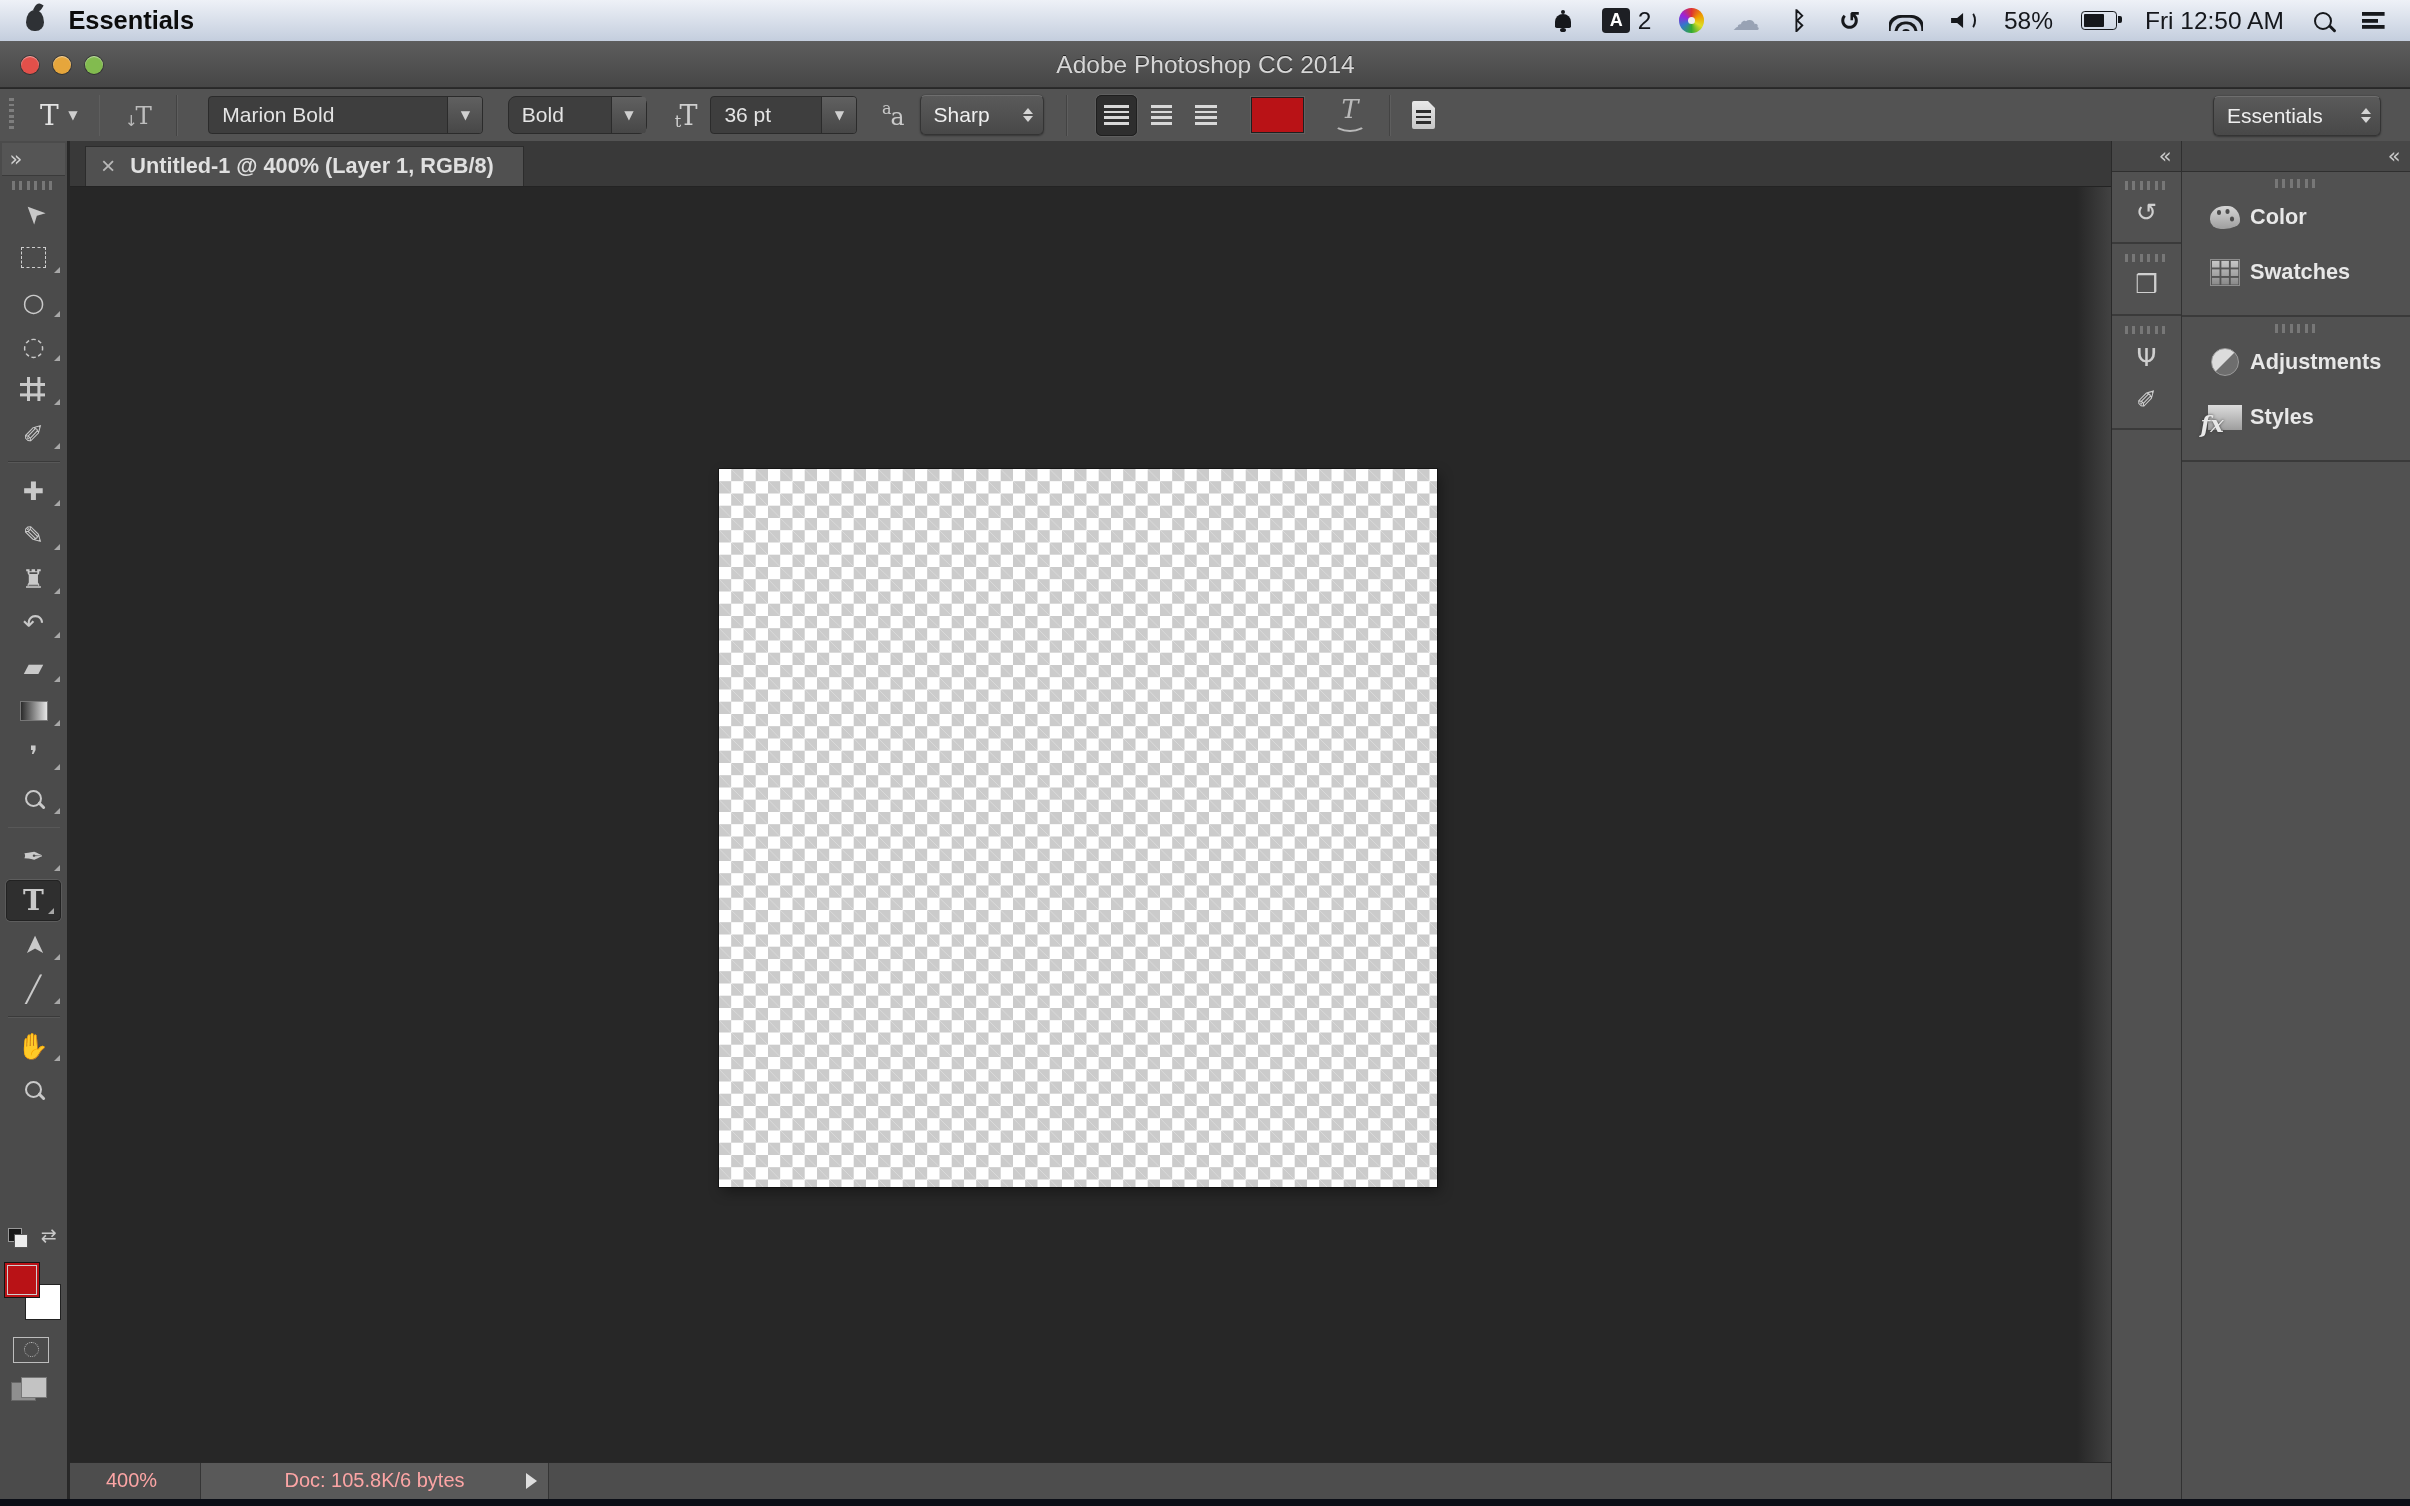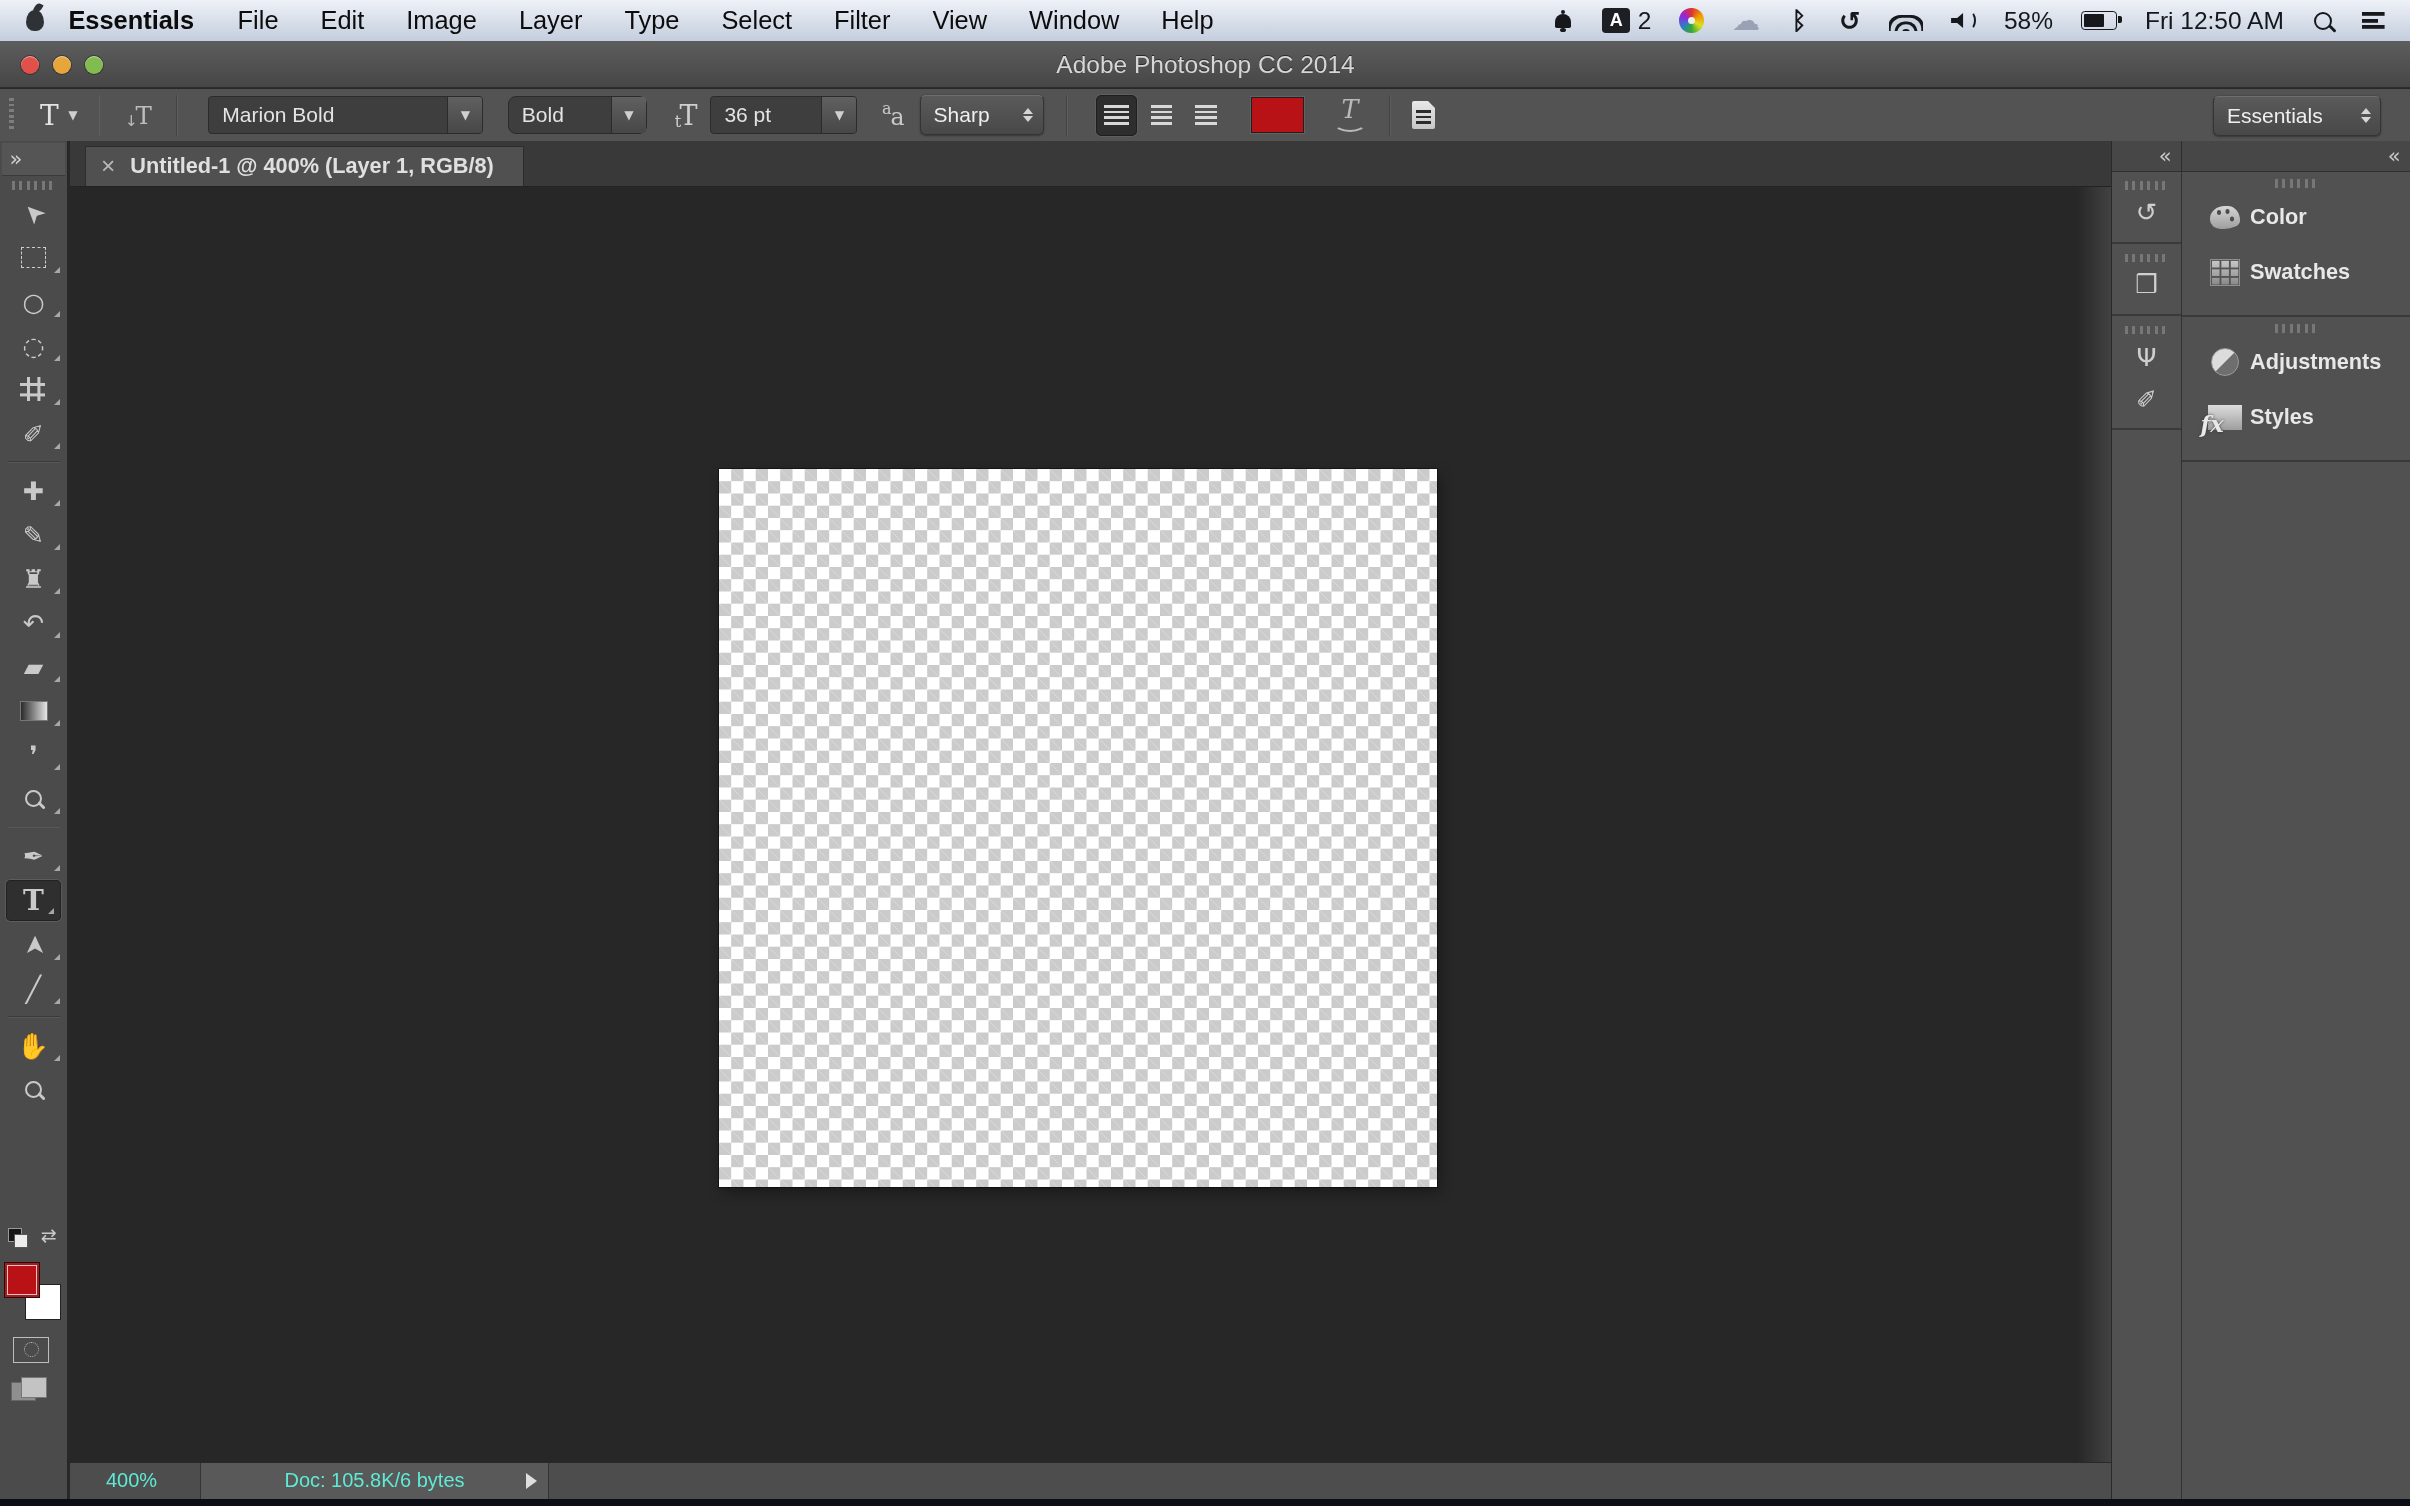--- a/index.html
+++ b/index.html
@@ -144,21 +144,21 @@
   #tab .close{color:#b8b8b8;font-weight:normal;font-size:24.5px;}
   #canvasarea{flex:1;position:relative;background:#272727;overflow:hidden;}
   #canvas{position:absolute;left:649px;top:282px;width:718px;height:718px;background-color:#fff;
     background-image:
       linear-gradient(45deg,#cbcbcb 25%,transparent 25%,transparent 75%,#cbcbcb 75%,#cbcbcb),
       linear-gradient(45deg,#cbcbcb 25%,transparent 25%,transparent 75%,#cbcbcb 75%,#cbcbcb);
     background-size:24.5px 24.5px;background-position:0 0,12.2px 12.2px;
     box-shadow:0 0 0 0.9px rgba(0,0,0,.45),2.8px 4.7px 13px rgba(0,0,0,.4);}
   .edgegrad{position:absolute;right:0;top:0;bottom:0;width:34px;background:linear-gradient(90deg,#272727,#424242);}
   #statusbar{height:36px;background:#4d4d4d;border-top:0.9px solid #292929;display:flex;align-items:center;
-    font-size:20px;color:#5eead4;flex:none;position:relative;}
+    font-size:20px;color:#fca5a5;flex:none;position:relative;}
   #zoomlvl{margin-left:36px;width:90px;}
   #docbox{position:absolute;left:130px;top:0;bottom:0;width:347px;background:#595959;
     border-left:0.9px solid #353535;border-right:0.9px solid #353535;display:flex;align-items:center;justify-content:center;}
   #docbox .tri{position:absolute;right:11.3px;width:0;height:0;border-top:8.5px solid transparent;
     border-bottom:8.5px solid transparent;border-left:11.3px solid #dedede;}
   
   #rightdock{position:absolute;right:0;top:141px;width:299px;bottom:7.5px;background:#3e3e3e;
     display:flex;flex-direction:column;box-sizing:border-box;border-left:1.9px solid #2a2a2a;}
   #dockhead{height:30px;display:flex;flex:none;border-bottom:0.9px solid #2f2f2f;}
   #dockhead .cell{background:#474747;display:flex;align-items:center;justify-content:flex-end;
@@ -189,32 +189,20 @@
   .fxbox .fx{position:absolute;left:-7.5px;bottom:-7.5px;font-family:"DejaVu Serif",serif;font-style:italic;
     font-weight:bold;font-size:22.6px;color:#e8e8e8;text-shadow:0 0 2.8px #333;}
   #bottomstrip{position:absolute;left:0;bottom:0;width:2411px;height:7.5px;background:#0b0e16;}
 </style>
 </head>
 <body>
 
 <div id="menubar">
   <span class="apple"></span>
   <div class="menu-item app">Essentials</div>
-  <div id="menu-items" style="display:flex;">
-      <div class="menu-item">File</div>
-      <div class="menu-item">Edit</div>
-      <div class="menu-item">Image</div>
-      <div class="menu-item">Layer</div>
-      <div class="menu-item">Type</div>
-      <div class="menu-item">Select</div>
-      <div class="menu-item">Filter</div>
-      <div class="menu-item">View</div>
-      <div class="menu-item">Window</div>
-      <div class="menu-item">Help</div>
-    </div>
   <div id="tray">
     <span class="tray-ic">
         <span class="bell"></span>
       </span>
     <span class="tray-ic" style="gap:7.5px;">
       <span class="adobe-badge">A</span>
       <span>2</span>
     </span>
     <span class="tray-ic">
         <span class="pinwheel"></span>

